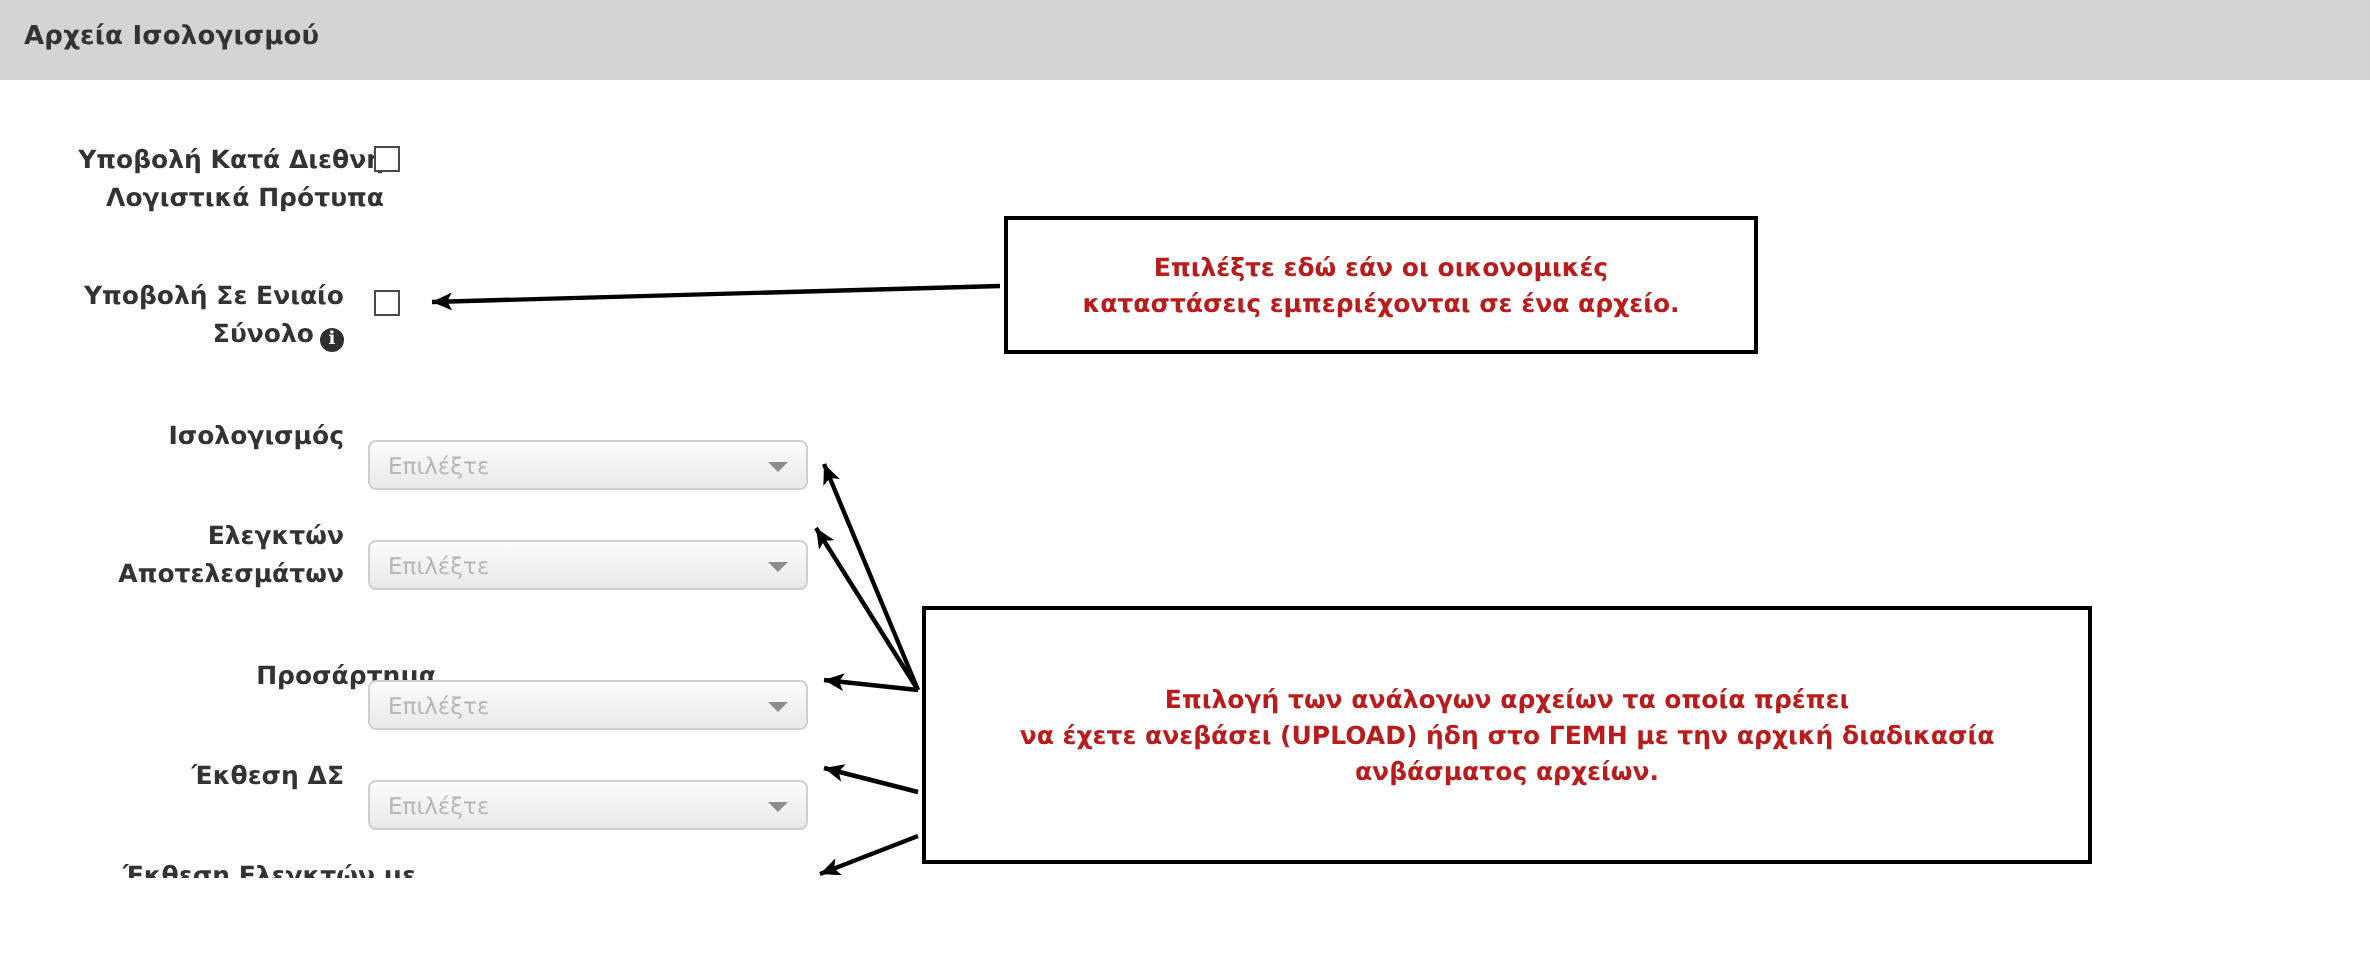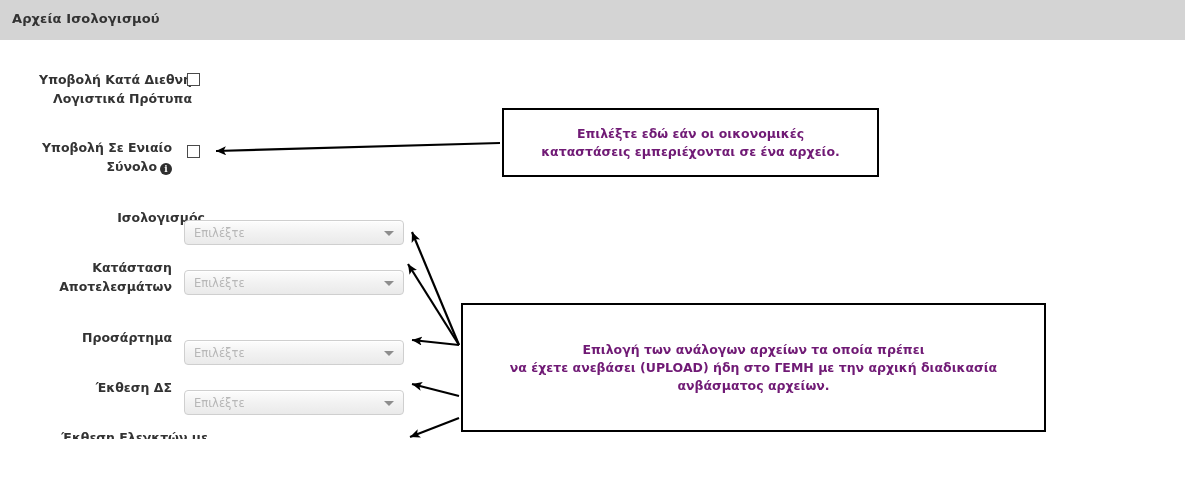--- a/index.html
+++ b/index.html
@@ -118,21 +118,21 @@
     box-sizing: border-box;
     border: 2px solid #000000;
     background: #ffffff;
     display: flex;
     align-items: center;
     justify-content: center;
   }
   .callout-text {
     font-size: 12.5px;
     font-weight: bold;
-    color: #701a75;
+    color: #b91c1c;
     text-align: center;
     line-height: 18px;
     padding: 0 10px;
     white-space: pre-line;
   }
 
   
   .arrow-layer {
     position: absolute;
     left: 0;
@@ -155,37 +155,37 @@
     <div class="field-label bold" style="top:70px;padding-left:20px;">Υποβολή Κατά Διεθνή Λογιστικά Πρότυπα</div>
     <div class="checkbox-box" style="left:187px; top:73px;"></div>
   </div>
 
   <div class="form-row">
     <div class="field-label bold" style="top:138px;"><span>Υποβολή Σε Ενιαίο Σύνολο</span><span class="info-icon">i</span></div>
     <div class="checkbox-box" style="left:187px; top:145px;"></div>
   </div>
 
   <div class="form-row">
-    <div class="field-label bold" style="top:208px;padding-left:33px;">Ισολογισμός</div>
+    <div class="field-label bold" style="top:208px;">Ισολογισμός</div>
     <div class="select-box" style="left:184px; top:204px;">
       <span class="select-placeholder">Επιλέξτε</span>
       <span class="select-caret"></span>
     </div>
   </div>
 
   <div class="form-row">
-    <div class="field-label bold" style="top:258px;">Κατάσταση Αποτελεσμάτων</div>
+    <div class="field-label bold" style="top:258px;">Ελεγκτών Αποτελεσμάτων</div>
     <div class="select-box" style="left:184px; top:254px;">
       <span class="select-placeholder">Επιλέξτε</span>
       <span class="select-caret"></span>
     </div>
   </div>
 
   <div class="form-row">
-    <div class="field-label bold" style="top:328px;">Προσάρτημα</div>
+    <div class="field-label bold" style="top:328px;margin-left:46px;">Προσάρτημα</div>
     <div class="select-box" style="left:184px; top:324px;">
       <span class="select-placeholder">Επιλέξτε</span>
       <span class="select-caret"></span>
     </div>
   </div>
 
   <div class="form-row">
     <div class="field-label normal" style="top:378px;">Έκθεση ΔΣ</div>
     <div class="select-box" style="left:184px; top:374px;">
       <span class="select-placeholder">Επιλέξτε</span>

